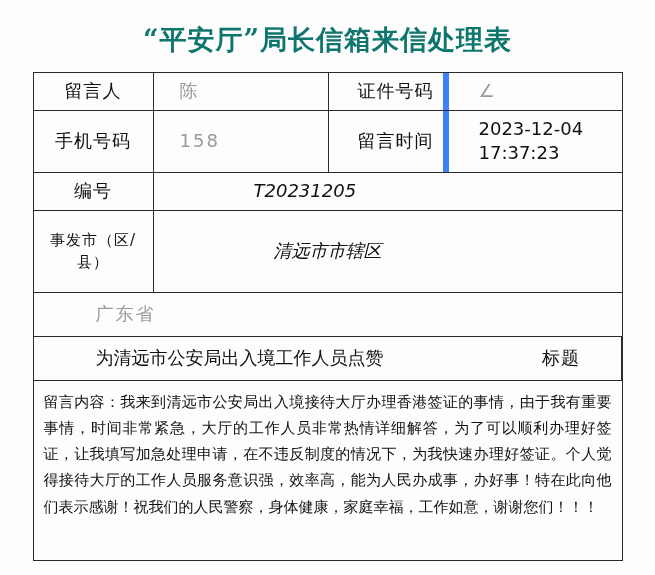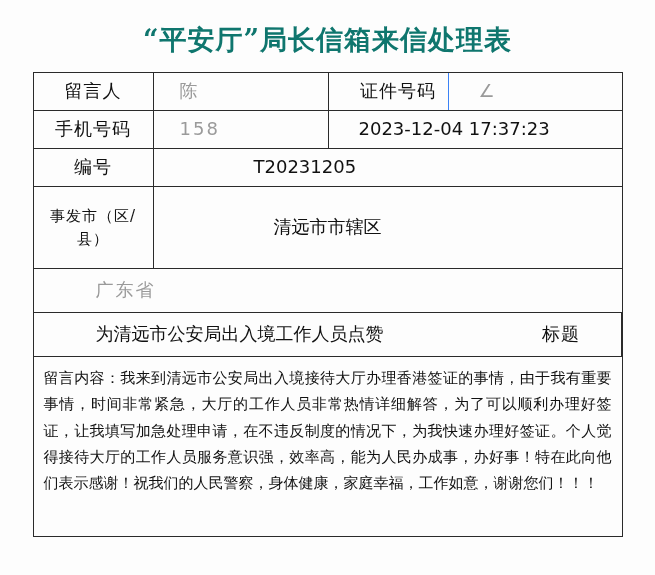--- a/index.html
+++ b/index.html
@@ -65,31 +65,32 @@
     min-width: 175px;
     border-right: 1px solid #2a2a2a;
     padding-left: 26px;
     color: #1a1a1a;
   }
   .label2 {
     width: 120px;
     min-width: 120px;
     justify-content: center;
     text-align: center;
-    border-right: 1px solid #3b82f6;
+    border-right: 6px solid #3b82f6;
     letter-spacing: 1px;
     padding-left: 28px;
   }
   .val-b {
     flex: 1;
     padding-left: 30px;
   }
   .val-wide {
     flex: 1;
     padding-left: 100px;
+    font-style: italic;
   }
   .val-wide.center-ish {
     padding-left: 120px;
   }
   .val-addr {
     flex: 1;
     padding-left: 62px;
     text-align: right;
   }
   .val-title {
@@ -140,20 +141,21 @@
     <div class="row">
       <div class="cell label">留言人</div>
       <div class="cell val-a masked">陈</div>
       <div class="cell label2">证件号码</div>
       <div class="cell val-b masked">∠</div>
     </div>
 
     <div class="row">
       <div class="cell label">手机号码</div>
       <div class="cell val-a masked">158</div>
+      <div class="cell label2">留言时间</div>
       <div class="cell val-b">2023-12-04 17:37:23</div>
     </div>
 
     <div class="row">
       <div class="cell label">编号</div>
       <div class="cell val-wide">T20231205</div>
     </div>
 
     <div class="row" style="min-height:58px;">
       <div class="label-multiline">

